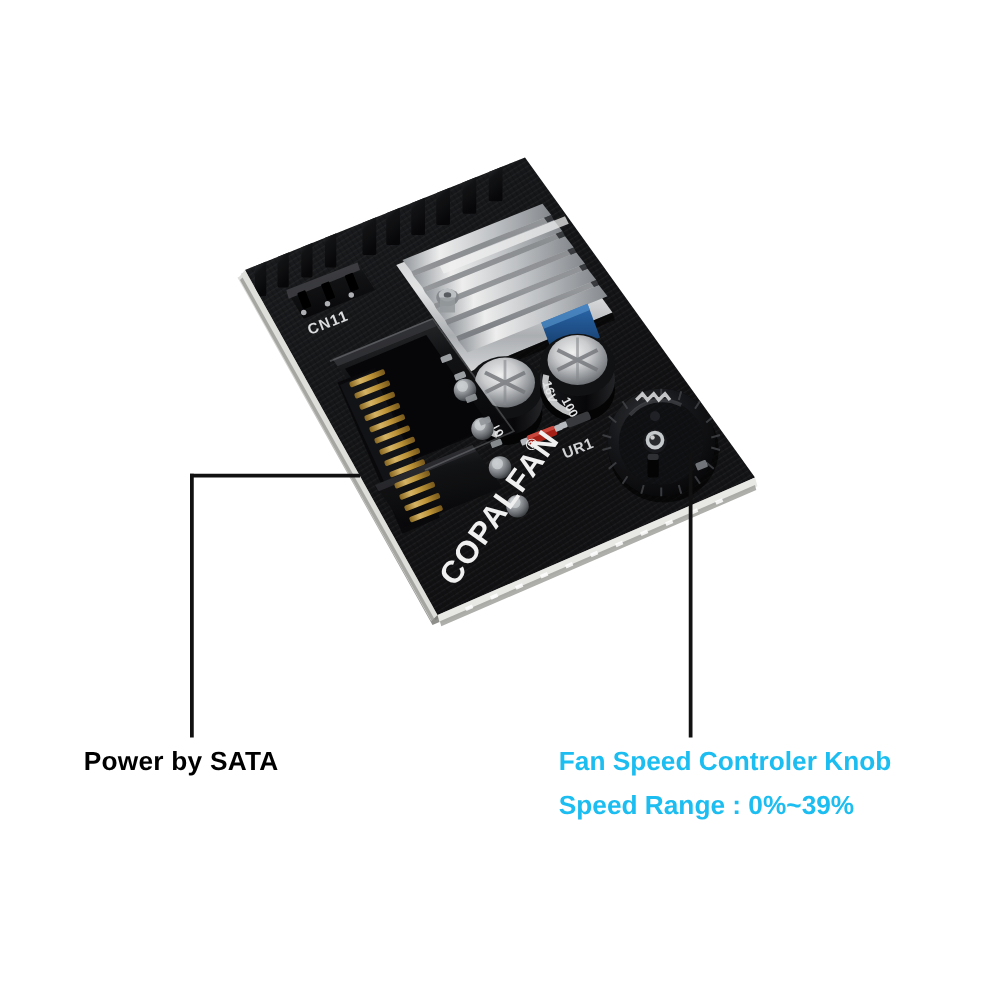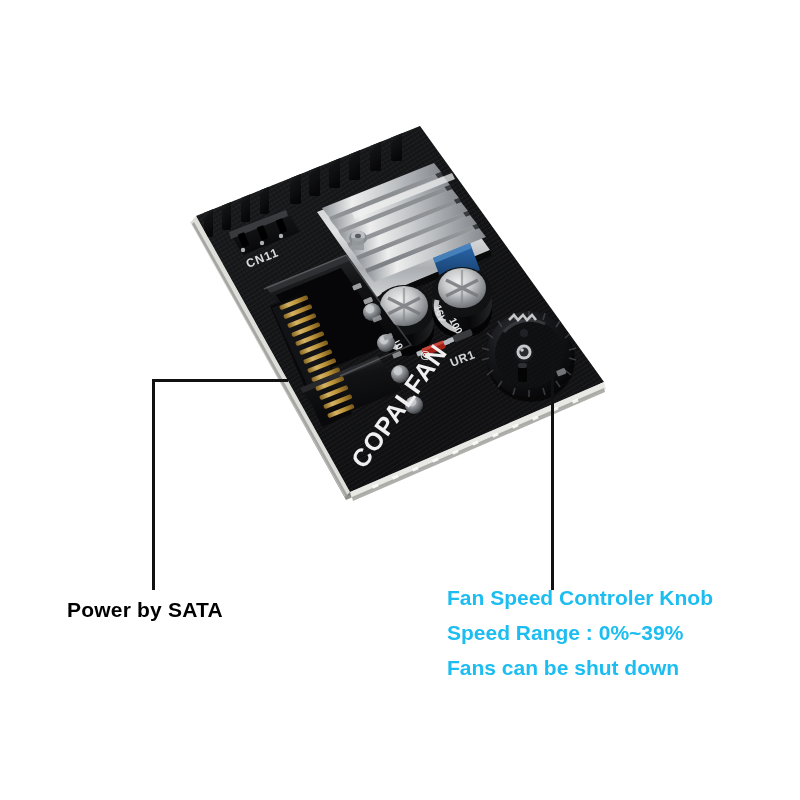--- a/index.html
+++ b/index.html
@@ -413,19 +413,18 @@
     </svg>
   </div>
 
   <div class="leader leader-h" style="left:152px; top:379px; width:136px;"></div>
   <div class="leader leader-v" style="left:152px; top:379px; height:211px;"></div>
 
   <div class="leader leader-v" style="left:551px; top:362px; height:228px;"></div>
 
   <div class="callout-text" style="left:67px; top:592px;">Power by SATA</div>
 
-  <div class="callout-block" style="left:447px; top:580px;">
+  <div class="callout-block" style="left:447px; top:592px;">
     <div class="callout-line">Fan Speed Controler Knob</div>
     <div class="callout-line">Speed Range : 0%~39%</div>
-    <div class="callout-line">Fans can be shut down</div>
   </div>
 
 </div>
 
 </body></html>

